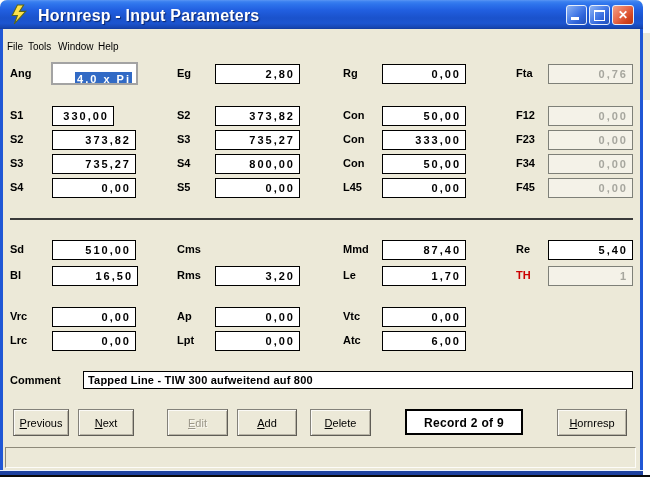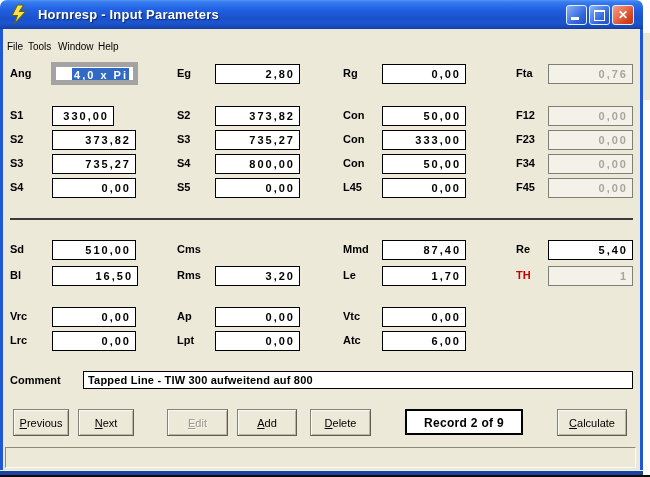--- a/index.html
+++ b/index.html
@@ -12,21 +12,21 @@
           border-radius:7px 7px 0 0;}
   .border-left{position:absolute;left:0;top:29px;width:3px;height:442px;background:#2057D5;}
   .border-right{position:absolute;left:640px;top:29px;width:3px;height:442px;background:#2057D5;}
   .border-bottom{position:absolute;left:0;top:470px;width:643px;height:5px;
                  background:linear-gradient(180deg,#e8f0fc 0%,#e8f0fc 19%,#1D419F 20%,#1D419F 100%);}
 
   .titlebar{position:absolute;left:0;top:0;width:643px;height:29px;border-radius:7px 7px 0 0;
             background:linear-gradient(180deg,#5A96F4 0%,#3A80F0 6%,#2E74EC 14%,#215FE0 35%,
                        #1A52CC 62%,#1C55D0 80%,#1747B4 94%,#123C9E 100%);}
   .title-icon{position:absolute;left:9px;top:4px;width:21px;height:21px;}
-  .title-text{position:absolute;left:38px;top:7px;color:#FFFFFF;font-size:13px;font-weight:bold;
+  .title-text{position:absolute;left:38px;top:7px;color:#FFFFFF;font-size:16px;font-weight:bold;
               text-shadow:1px 1px 1px rgba(10,30,90,.85);letter-spacing:.2px;}
   .winbtn{position:absolute;top:5px;width:21px;height:20px;border:1px solid #E6EEFA;border-radius:3px;
           box-sizing:border-box;color:#fff;}
   .btn-blue{background:linear-gradient(135deg,#8FB4F2 0%,#4A7EE8 45%,#2E62D8 70%,#2452B8 100%);}
   .btn-min{left:566px;}
   .btn-max{left:589px;}
   .btn-close{left:612px;width:22px;
           background:linear-gradient(135deg,#F2A088 0%,#E8694A 45%,#D2431E 75%,#BE3812 100%);}
   .glyph-min{position:absolute;left:4px;bottom:4px;width:8px;height:3px;background:#fff;}
   .glyph-max{position:absolute;left:4px;top:4px;width:9px;height:8px;border:1px solid #fff;border-top:2px solid #fff;}
@@ -34,21 +34,21 @@
 
   .menubar{position:absolute;left:3px;top:29px;width:637px;height:19px;background:#ECE9D8;}
   .menu-item{position:absolute;top:12px;font-size:10px;color:#000;cursor:default;}
 
   .lbl{position:absolute;font-size:11px;font-weight:bold;color:#000;}
   .lbl.red{color:#CC0000;}
   .field{position:absolute;height:20px;box-sizing:border-box;background:#FFFFFF;border:1px solid #000;
          font-size:11px;font-weight:bold;color:#000;text-align:right;letter-spacing:2px;
          padding:3px 4px 0 0;overflow:hidden;white-space:nowrap;}
   .field.disabled{background:#F4F2E8;border:1px solid #7E8078;color:#A6A69E;}
-  .field.focused{border:5px solid #a3a3a3;padding-top:2px;}
+  .field.focused{border:2px solid #a3a3a3;padding-top:9px;}
   .selval{background:#316AC5;color:#FFFFFF;padding:1px 1px 1px 2px;}
 
   .divider{position:absolute;left:10px;top:218px;width:623px;height:2px;background:#3A3A3A;}
 
   .comment-field{position:absolute;left:83px;top:371px;width:550px;height:18px;box-sizing:border-box;
          background:#fff;border:1px solid #000;font-size:11px;font-weight:bold;text-align:left;
          letter-spacing:.2px;padding:2px 0 0 4px;white-space:nowrap;overflow:hidden;}
 
   .btn{position:absolute;top:409px;height:27px;box-sizing:border-box;background:#ECE9D8;
        border:1px solid #83817A;border-right-color:#5F5D56;border-bottom-color:#5F5D56;
@@ -174,21 +174,21 @@
 
     <span class="lbl" style="left:10px;top:374px">Comment</span>
     <div class="comment-field">Tapped Line - TIW 300 aufweitend auf 800</div>
 
     <div class="btn" style="left:13px;width:56px">Previous</div>
     <div class="btn" style="left:78px;width:56px">Next</div>
     <div class="btn disabled" style="left:167px;width:61px">Edit</div>
     <div class="btn" style="left:237px;width:60px">Add</div>
     <div class="btn" style="left:310px;width:61px">Delete</div>
     <div class="record-box">Record 2 of 9</div>
-    <div class="btn" style="left:557px;width:70px">Calculate</div>
+    <div class="btn" style="left:557px;width:70px">Hornresp</div>
 
     <div class="statusbar"></div>
 
     <div class="border-left"></div>
     <div class="border-right"></div>
     <div class="border-bottom"></div>
   </div>
 
   <div class="bg-beige-block"></div>
   <div class="black-strip"></div>

